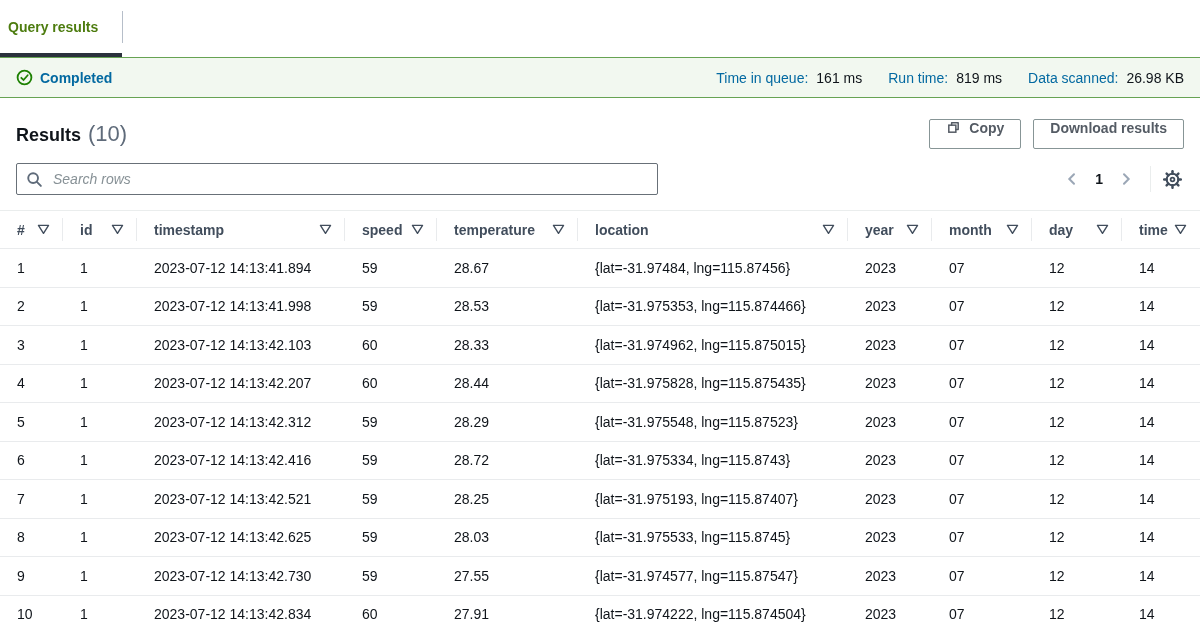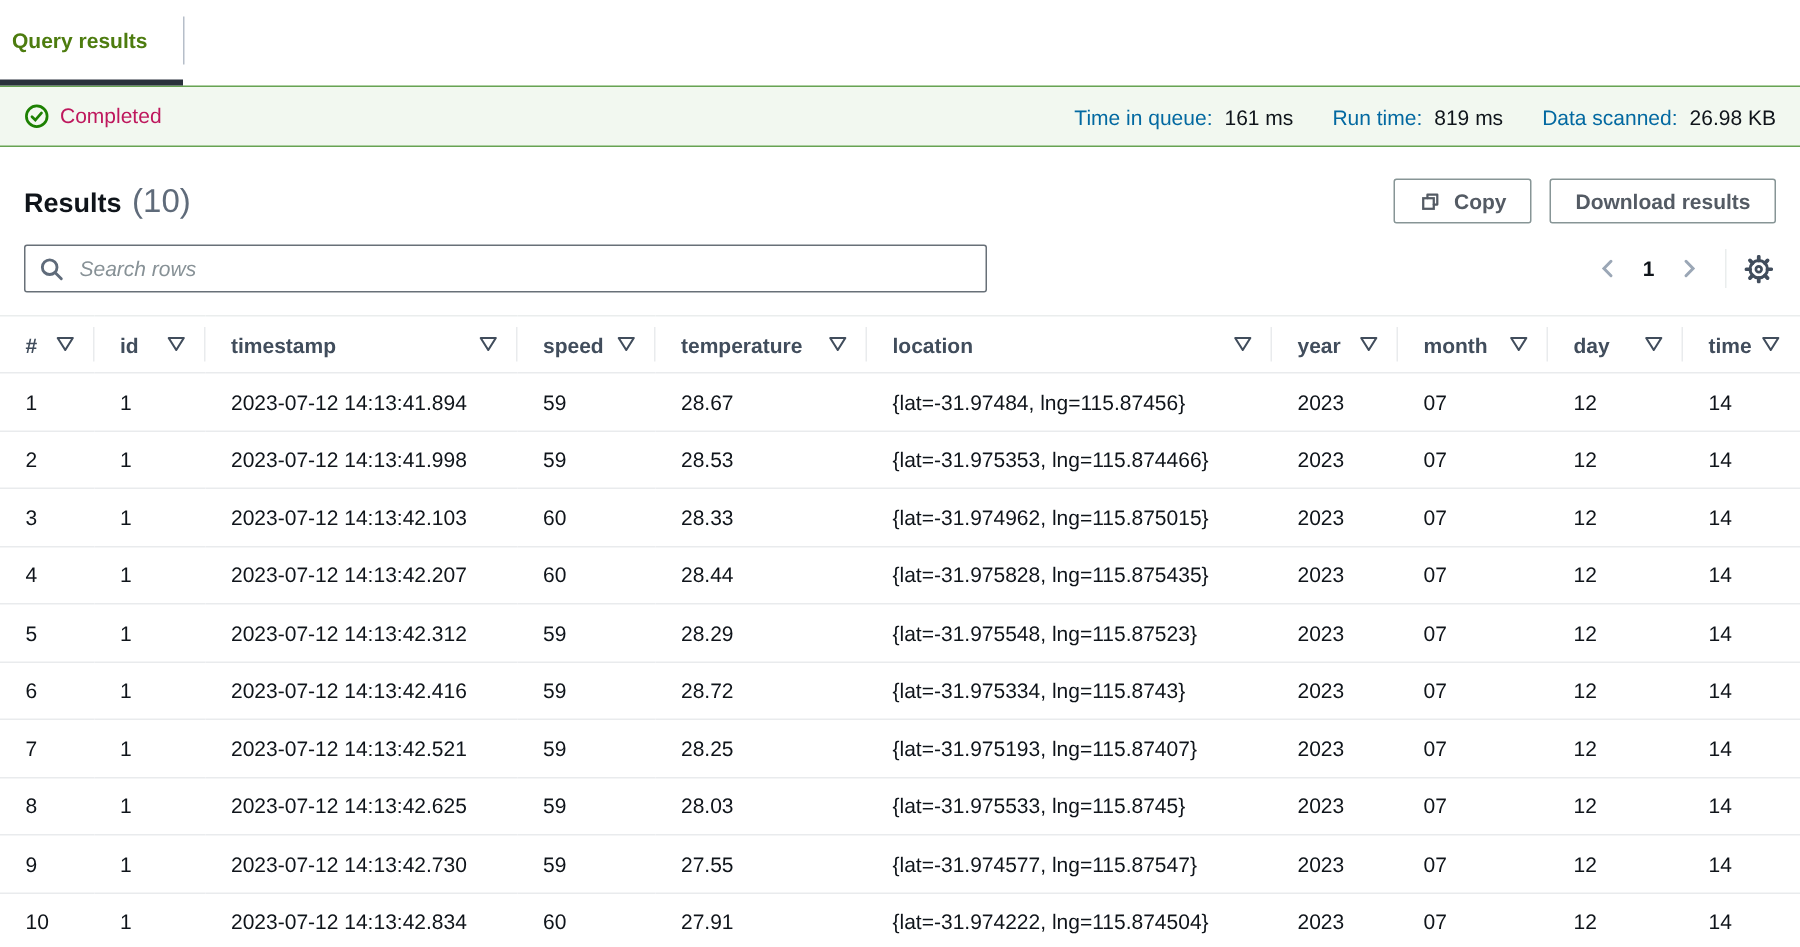--- a/index.html
+++ b/index.html
@@ -10,32 +10,32 @@
   .tabs-bar { display:flex; align-items:stretch; height:57px; background:#fff; }
   .tab { display:flex; align-items:center; font-weight:700; font-size:14px; cursor:pointer;
          padding:0 20px; border-bottom:4px solid transparent; }
   .tab.active { color:#4d7c0f; border-bottom-color:#2a313c; padding-left:8px; padding-right:24px; }
   .tab.inactive { color:#424650; }
   .tab-divider { width:1px; background:#b6bec9; margin:11px 0 14px; }
 
   
   .flashbar { height:41px; background:#f2f8f0; border-top:1px solid #67a353; border-bottom:1px solid #67a353;
               display:flex; align-items:center; padding:0 16px; }
-  .status-group { display:flex; align-items:flex-start; gap:7px; color:#be185d; font-weight:400; }
+  .status-group { display:flex; align-items:flex-end; gap:7px; color:#0369a1; font-weight:700; }
   .stats { margin-left:auto; display:flex; align-items:center; gap:26px; }
   .stat { display:flex; align-items:center; gap:8px; }
   .stat .lbl { color:#0369a1; }
   .stat .val { color:#0f141a; }
 
   
   .results-header { margin:21px 16px 0; display:flex; align-items:center; justify-content:space-between; height:30px; }
   .results-title { font-size:18px; font-weight:700; color:#0f141a; display:flex; align-items:baseline; gap:7px; }
   .results-count { font-size:22px; font-weight:400; color:#5f6b7a; }
   .btn-group { display:flex; gap:12px; }
-  .btn { display:flex; align-items:center; gap:8px; height:30px; padding:0 16px;
+  .btn { display:flex; align-items:flex-start; gap:8px; height:30px; padding:0 16px;
          background:#fff; border:1px solid #879596; border-radius:2px;
          font-family:inherit; font-size:14px; font-weight:700; color:#545b64; cursor:pointer; }
 
   
   .controls-row { margin:14px 16px 15px; display:flex; align-items:center; justify-content:space-between; }
   .search-wrap { position:relative; width:642px; }
   .search-input { width:100%; height:32px; border:1px solid #687078; border-radius:2px;
                   padding:0 10px 0 36px; font-family:inherit; font-size:14px; color:#16191f; outline:none; }
   .search-input::placeholder { font-style:italic; color:#879196; }
   .search-icon { position:absolute; left:10px; top:8px; }

